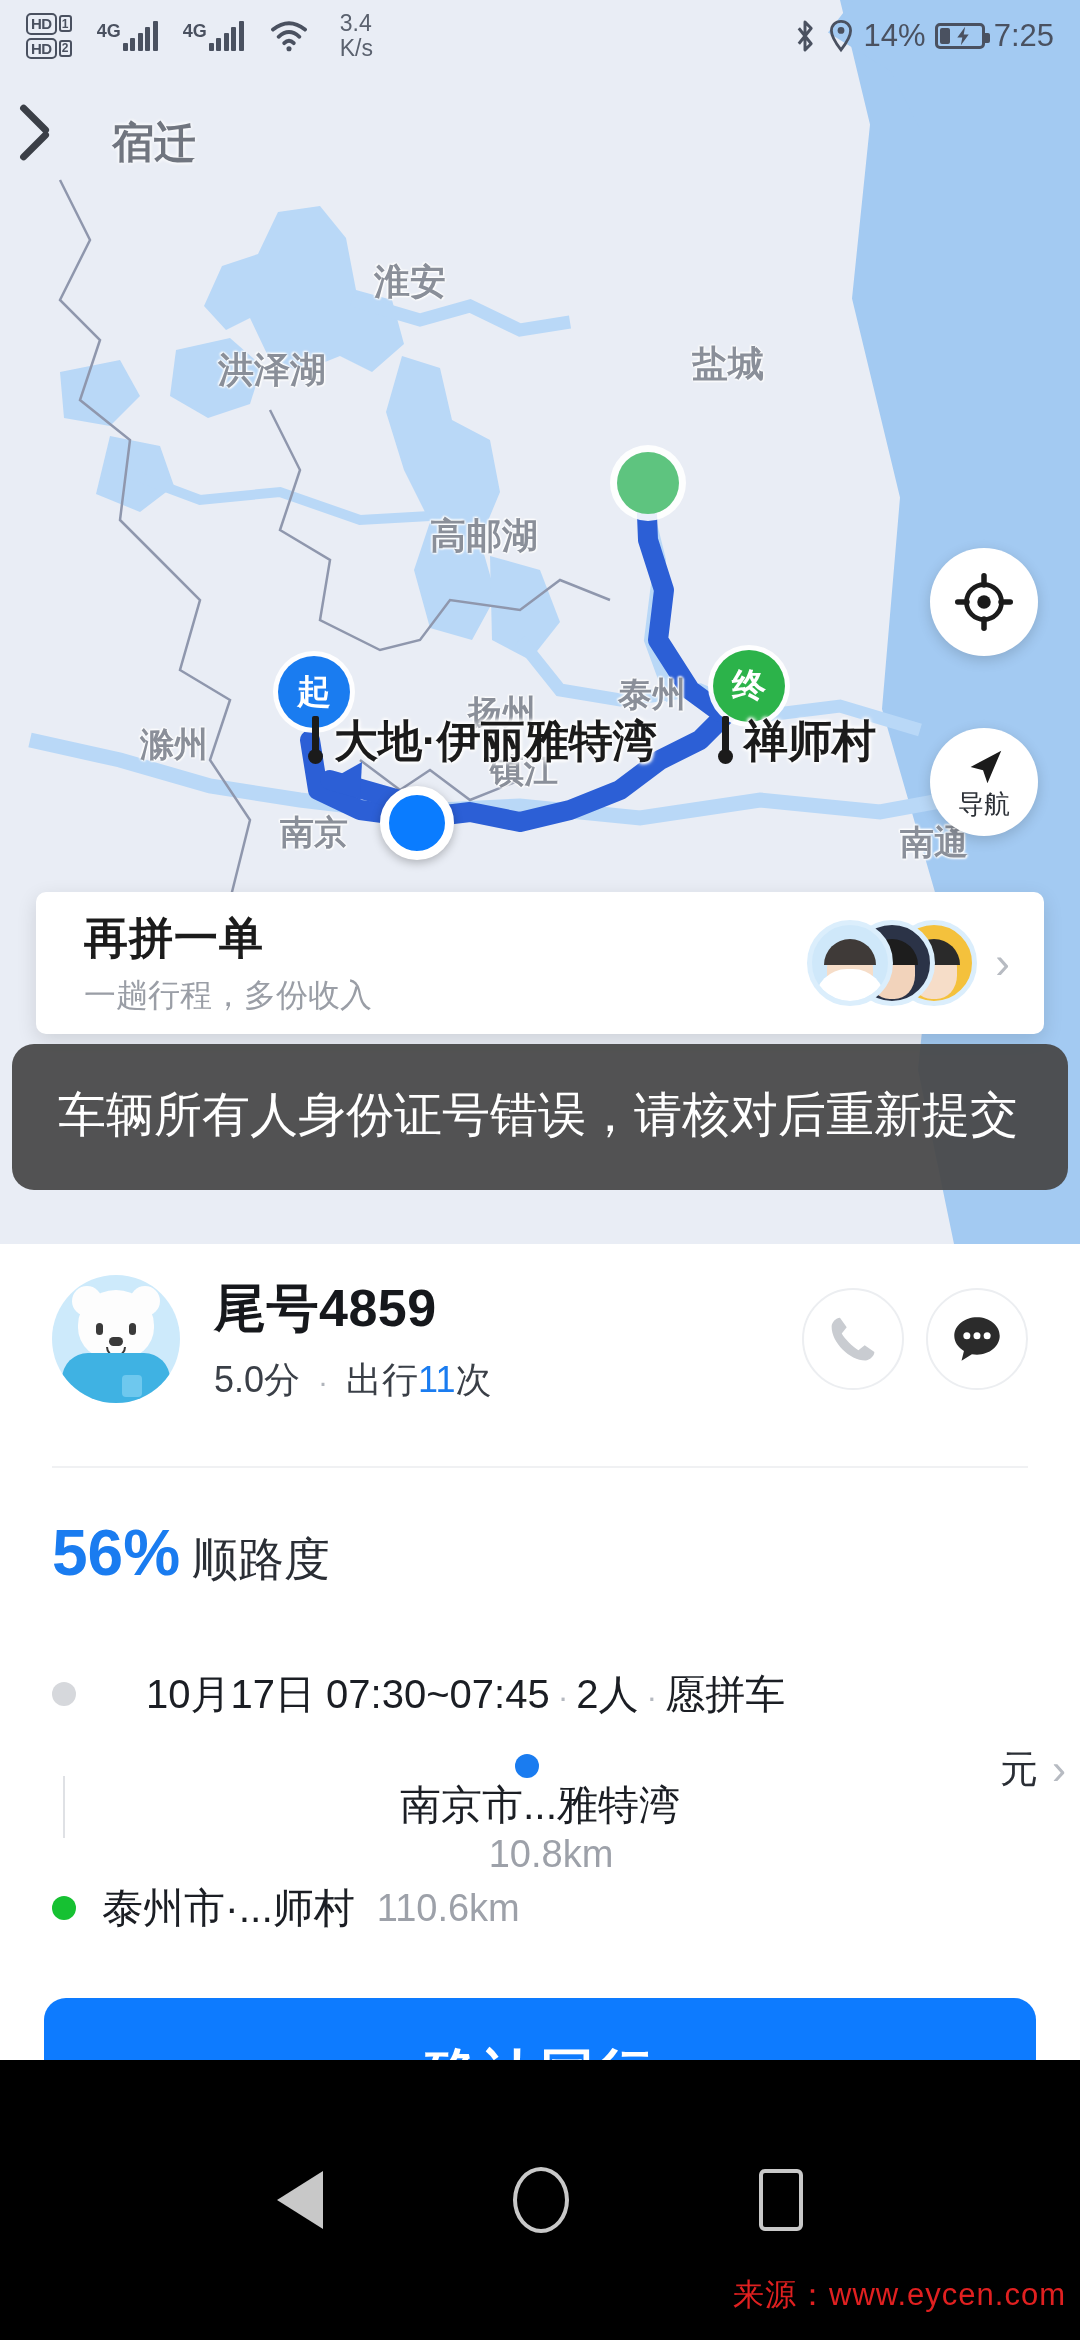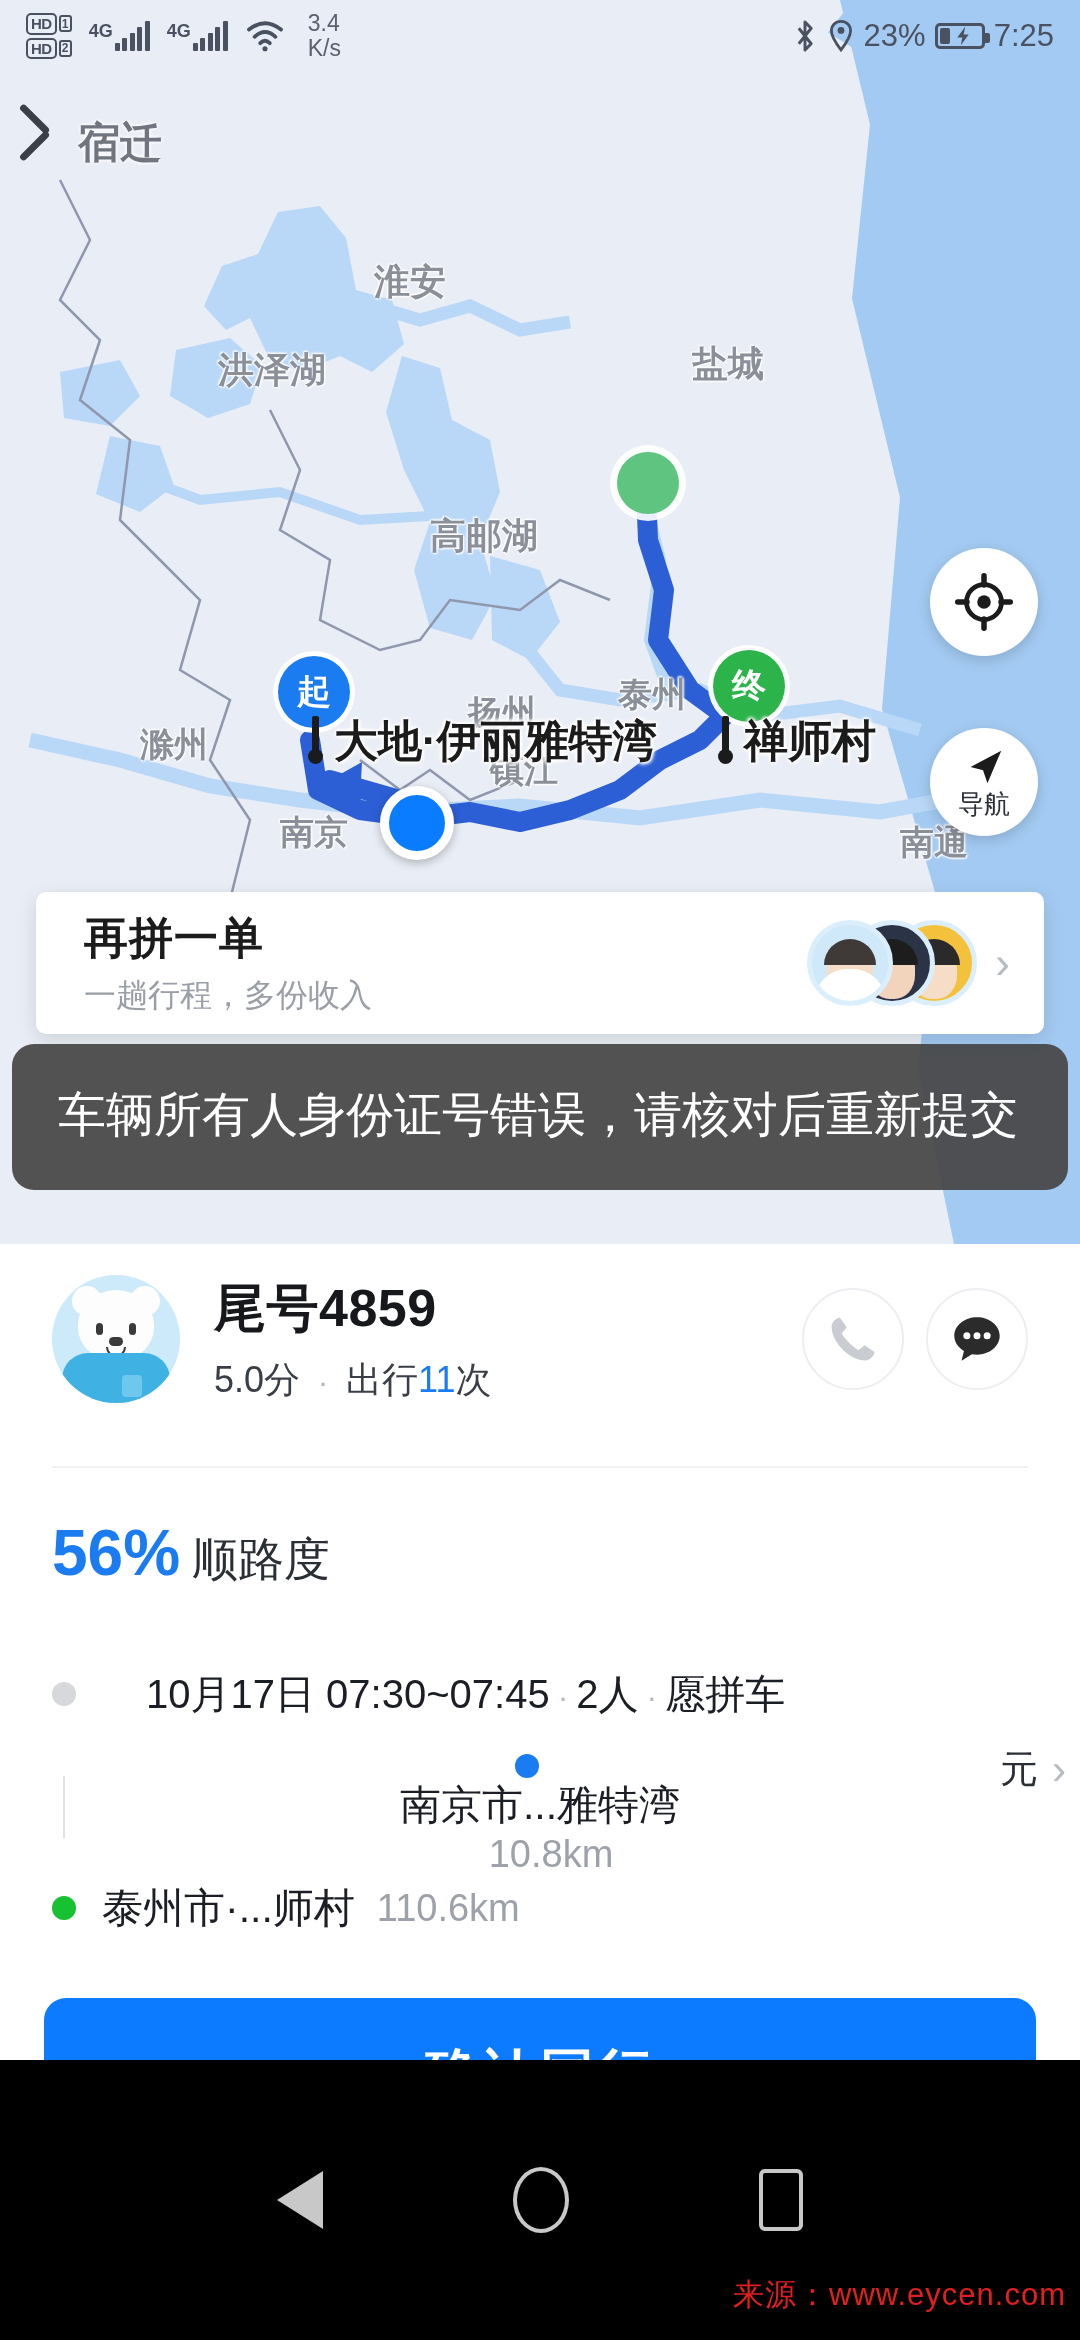--- a/index.html
+++ b/index.html
@@ -76,21 +76,21 @@
     background:#0a7cff; border:9px solid #fff; box-shadow:0 3px 10px rgba(0,0,0,.25);
   }
 
   
   #statusbar {
     position:absolute; left:0; top:0; width:1080px; height:72px;
     display:flex; align-items:center; z-index:40;
     color:#4a5160; font-size:30px;
     padding:0 26px;
   }
-  #sb-left { display:flex; align-items:center; gap:17px;justify-content:flex-end; }
+  #sb-left { display:flex; align-items:center; gap:25px;justify-content:flex-end; }
   .hdstack { display:flex; flex-direction:column; gap:3px; }
   .hdtag {
     display:flex; align-items:center; gap:2px;
     font-size:15px; font-weight:bold; color:#4a5160;
   }
   .hdbox {
     border:2px solid #4a5160; border-radius:5px; padding:0px 3px; line-height:1.15;
     font-size:15px; letter-spacing:-.5px;
   }
   .hdnum {
@@ -110,21 +110,21 @@
     width:50px; height:26px; border:3px solid #4a5160; border-radius:5px;
     position:relative; display:flex; align-items:center; justify-content:center;
   }
   .batt:after{ content:""; position:absolute; right:-8px; top:7px; width:5px;height:10px;
     background:#4a5160; border-radius:0 2px 2px 0; }
   .batt .fill{ position:absolute; left:2px; top:2px; bottom:2px; width:10px; background:#4a5160; border-radius:2px;}
 
   
   #topnav {
     position:absolute; left:0; top:88px; width:1080px; height:110px;
-    display:flex; align-items:center; z-index:35; padding-left:44px; 
+    display:flex; align-items:center; z-index:35; padding-left:44px; gap:34px;
   }
   #back-arrow {
     width:34px; height:56px; position:relative;
   }
   #back-arrow:before, #back-arrow:after {
     content:""; position:absolute; left:4px; width:38px; height:7px;
     background:#3b3f47; border-radius:4px;
   }
   #back-arrow:before { top:14px; transform:rotate(135deg); transform-origin:left center;}
   #back-arrow:after  { top:14px; transform:rotate(-135deg); transform-origin:left center;}
@@ -395,21 +395,21 @@
       </div>
     </div>
     <div id="sb-right">
       <svg width="26" height="34" viewBox="0 0 16 22">
         <path d="M4 6 L12 16 L8 20 L8 2 L12 6 L4 16" stroke="#4a5160" stroke-width="1.9" fill="none" stroke-linejoin="round"></path>
       </svg>
       <svg width="28" height="34" viewBox="0 0 16 22">
         <path d="M8 1.5 C4.4 1.5 1.8 4.2 1.8 7.6 C1.8 12 8 20 8 20 C8 20 14.2 12 14.2 7.6 C14.2 4.2 11.6 1.5 8 1.5 Z" fill="none" stroke="#4a5160" stroke-width="1.8"></path>
         <circle cx="8" cy="7.4" r="2.2" fill="#4a5160"></circle>
       </svg>
-      <span>23%</span>
+      <span>14%</span>
       <span class="batt">
         <span class="fill"></span>
         <svg width="22" height="20" viewBox="0 0 12 14" style="position:relative;left:3px">
           <path d="M7.5 0.5 L2 8 L5.5 8 L4.5 13.5 L10 6 L6.5 6 Z" fill="#4a5160"></path>
         </svg>
       </span>
       <span>7:25</span>
     </div>
   </div>
 

